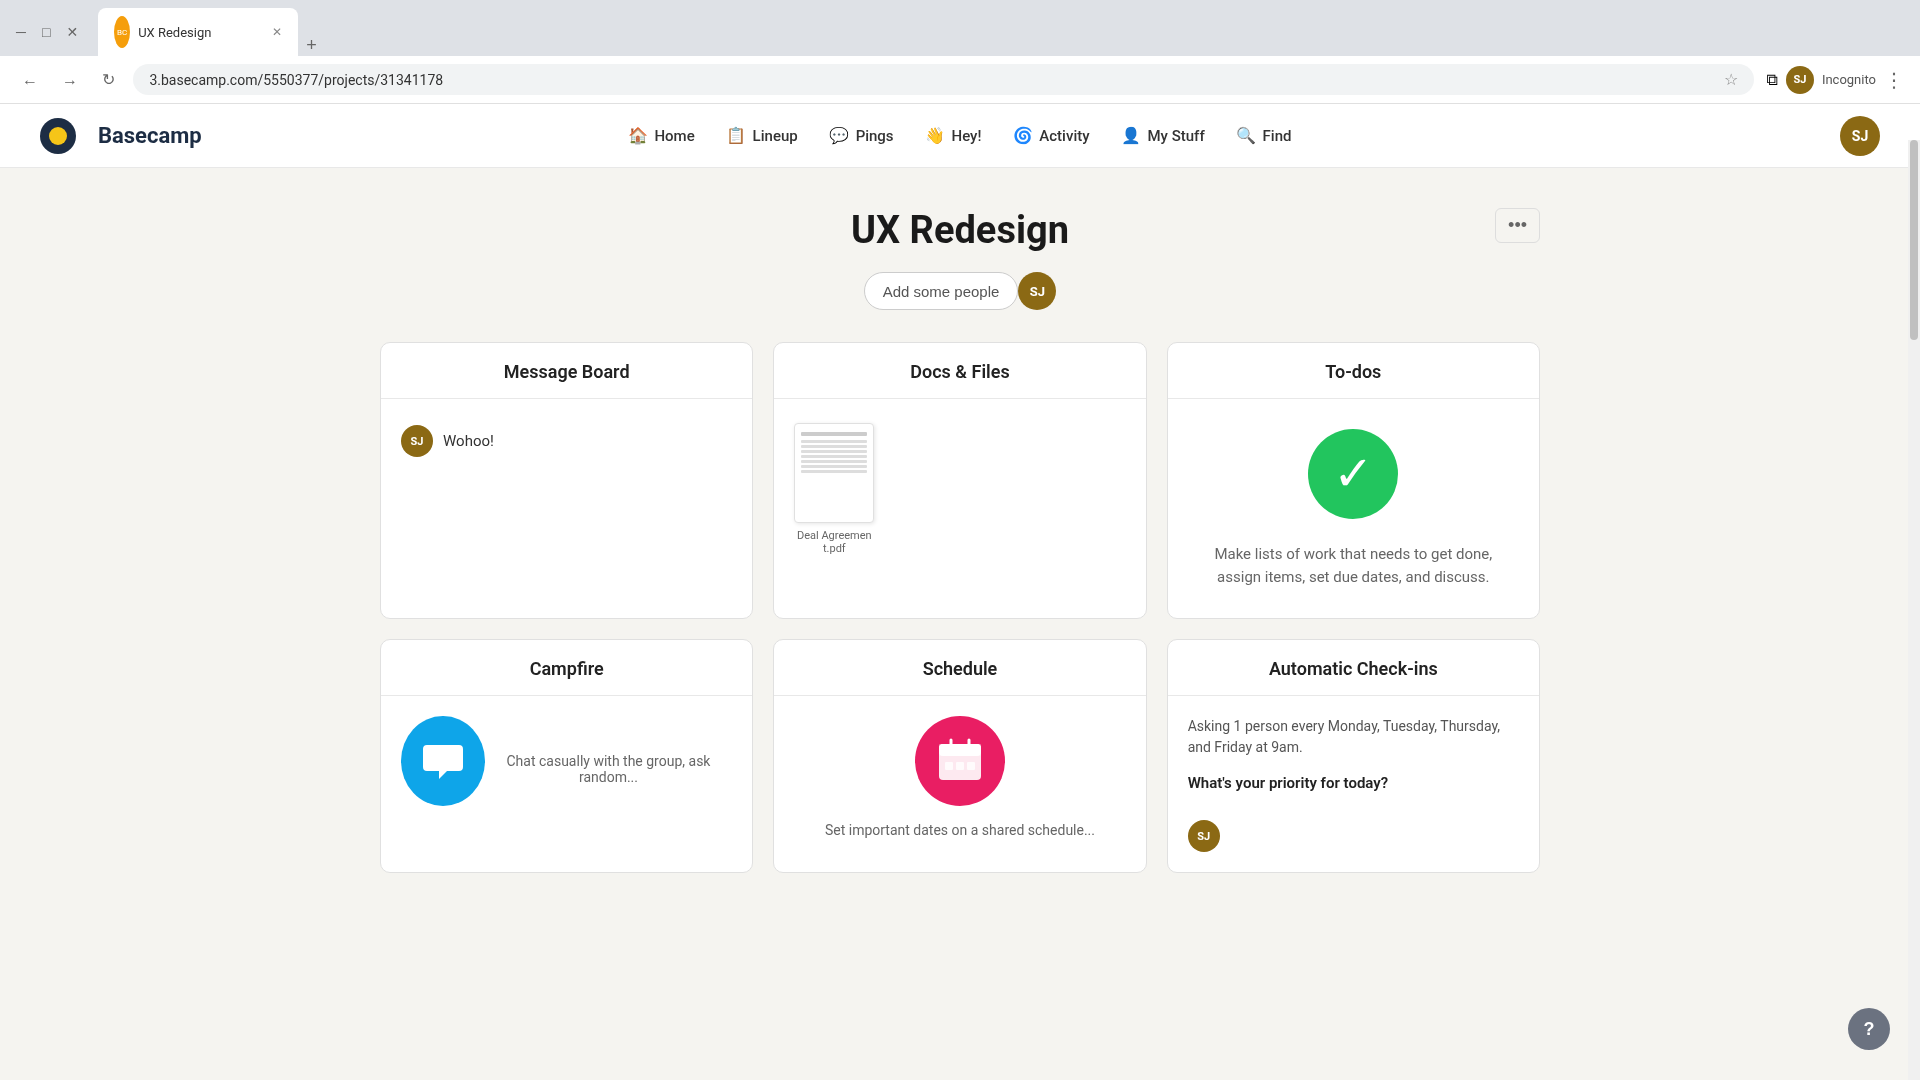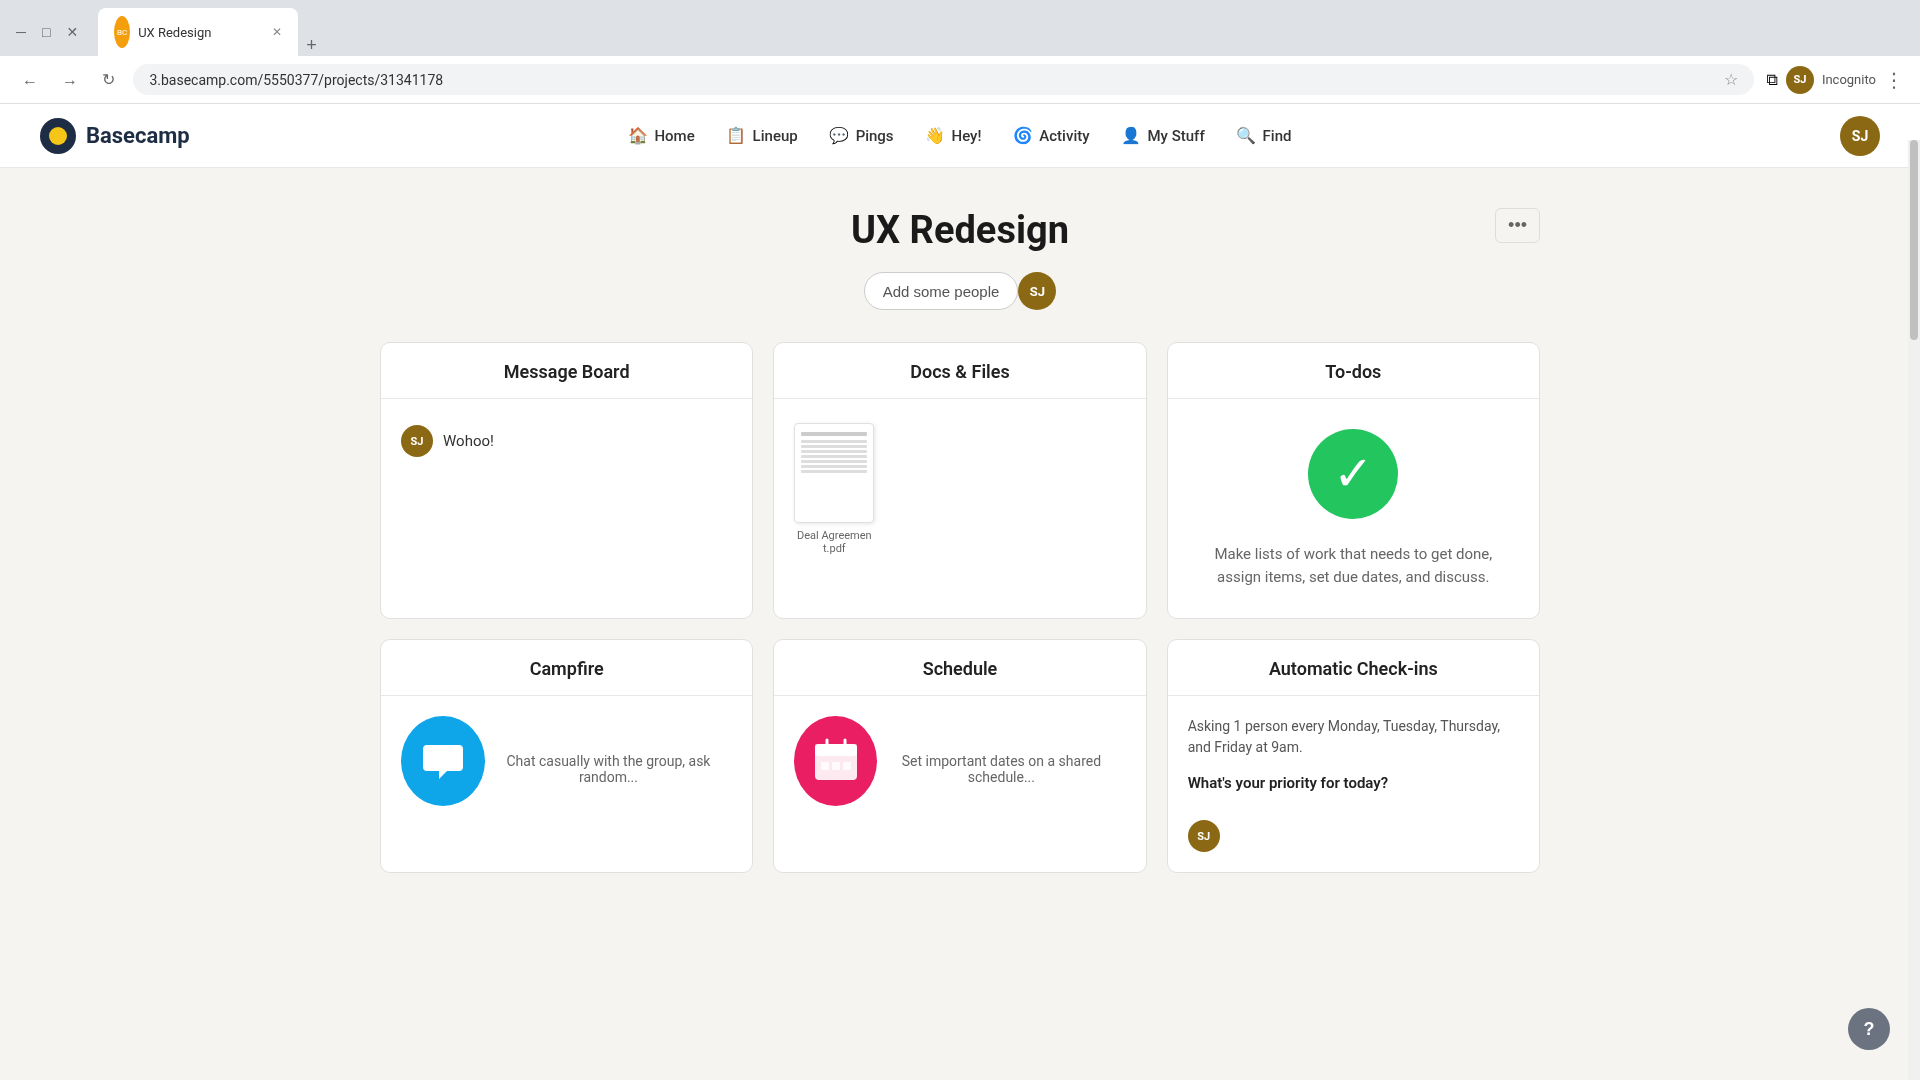--- a/index.html
+++ b/index.html
@@ -37,21 +37,21 @@
     .nav-right { display: flex; align-items: center; gap: 8px; }
     .profile-icon { width: 28px; height: 28px; border-radius: 50%; background: #8b6914; display: flex; align-items: center; justify-content: center; color: white; font-size: 11px; font-weight: bold; cursor: pointer; }
     .menu-dots { color: #666; font-size: 20px; cursor: pointer; }
 
     
     .app-header {
       background: white; border-bottom: 1px solid #e8e8e8;
       display: flex; align-items: center; justify-content: center;
       padding: 0 40px; height: 64px; position: relative;
     }
-    .app-logo { position: absolute; left: 40px; display: flex; align-items: center; gap: 10px; text-decoration: none; }
+    .app-logo { position: absolute; left: 40px; display: flex; align-items: center; gap: 22px; text-decoration: none; }
     .logo-circle { width: 36px; height: 36px; background: #1d2d44; border-radius: 50%; display: flex; align-items: center; justify-content: center; }
     .logo-inner { width: 18px; height: 18px; background: #f5c518; border-radius: 50%; }
     .logo-text { font-size: 22px; font-weight: 700; color: #1d2d44; }
     .main-nav { display: flex; align-items: center; gap: 4px; }
     .nav-item {
       display: flex; align-items: center; gap: 6px; padding: 8px 14px;
       font-size: 15px; color: #333; cursor: pointer; border-radius: 6px;
       text-decoration: none; font-weight: 500;
     }
     .nav-icon { font-size: 16px; }
@@ -161,21 +161,21 @@
     }
     .campfire-icon {
       width: 90px; height: 90px; border-radius: 50%; background: #0ea5e9;
       display: flex; align-items: center; justify-content: center;
       margin-bottom: 16px;
     }
     .campfire-desc { font-size: 14px; color: #666; text-align: center; }
 
     
     .schedule-body {
-      display: flex; flex-direction: row; align-items: center; padding: 20px;
+      display: flex; flex-direction: column; align-items: center; padding: 20px;
     }
     .schedule-icon {
       width: 90px; height: 90px; border-radius: 50%; background: #e91e63;
       display: flex; align-items: center; justify-content: center;
       margin-bottom: 16px;
     }
     .schedule-desc { font-size: 14px; color: #666; text-align: center; }
 
     
     .checkins-body { padding: 20px; }

